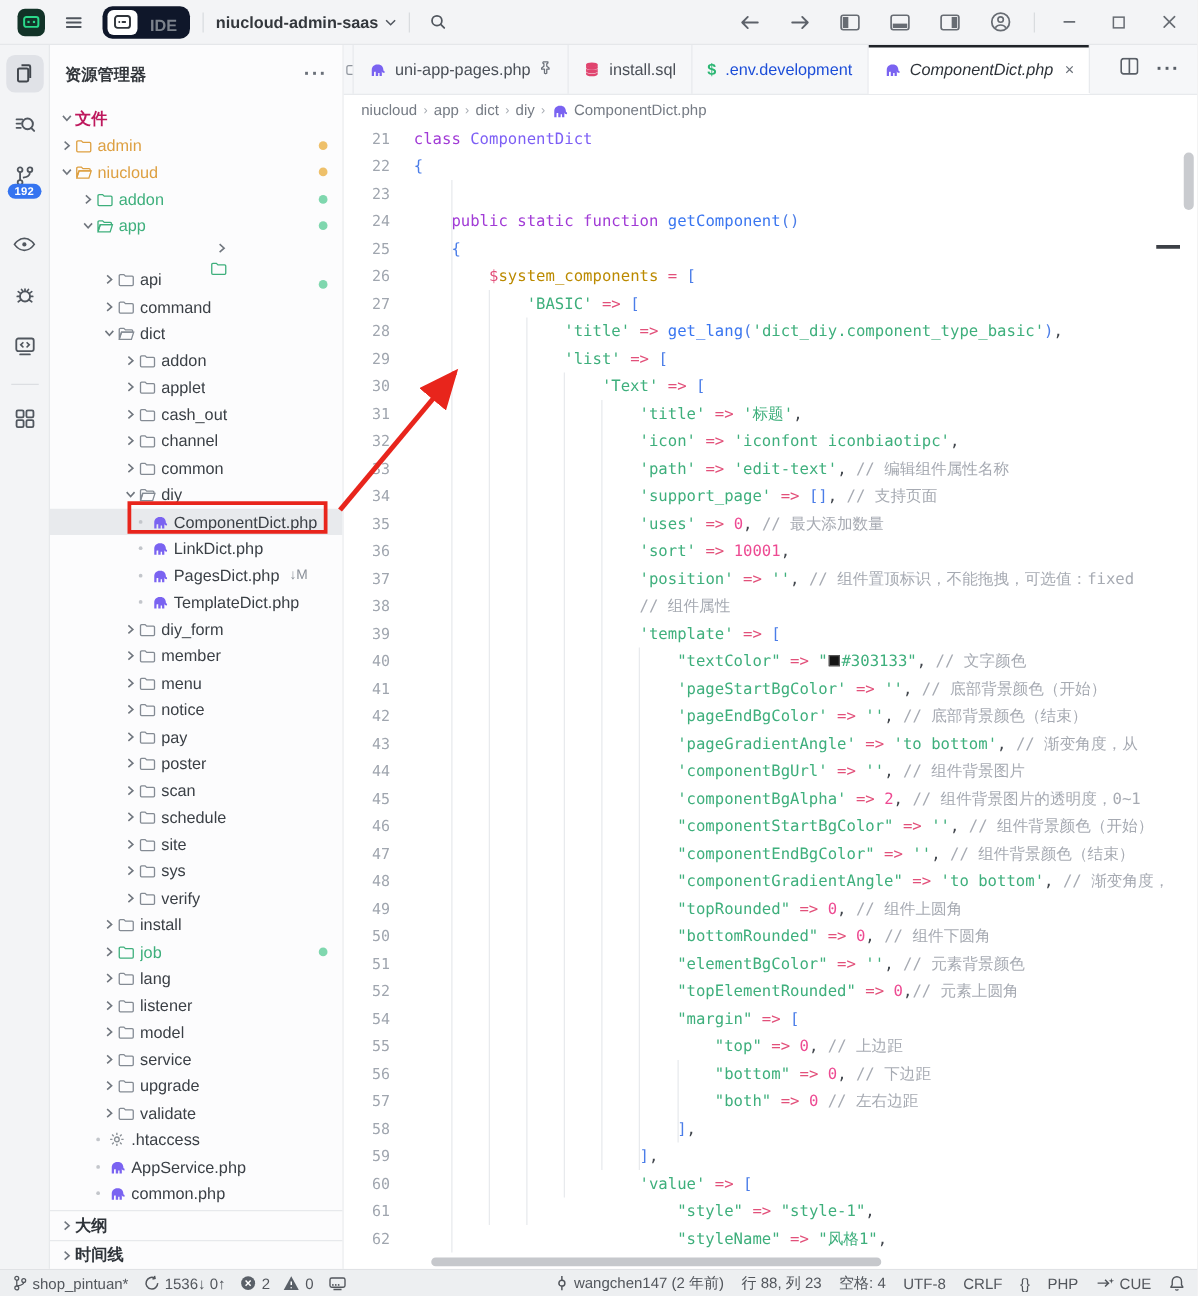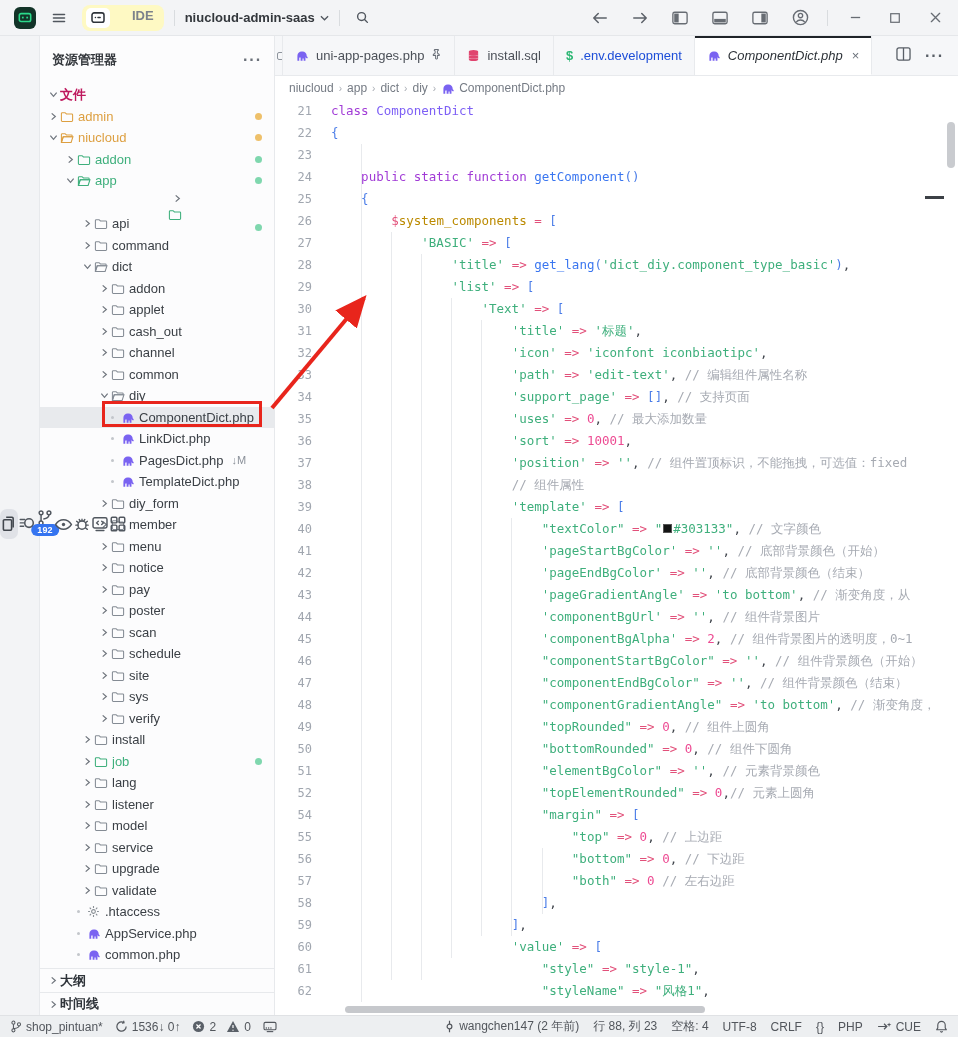--- a/index.html
+++ b/index.html
@@ -8,35 +8,35 @@
             font-family:"Liberation Sans", sans-serif; color:#3b4046; }
 
   
   .titlebar { height:36px; background:#f3f4f6; border-bottom:1px solid #e5e7ea;
               display:flex; align-items:center; padding:0 10px; }
   .tb-left { display:flex; align-items:center; gap:10px; }
   .applogo { width:22px; height:22px; border-radius:6px; background:#123328;
              display:flex; align-items:center; justify-content:center; margin-left:4px; }
   .iconbtn { width:26px; height:26px; display:flex; align-items:center; justify-content:center;
              border-radius:5px; color:#50565e; }
-  .ide-pill { display:flex; align-items:flex-start; gap:22px; background:#fef9c3; border-radius:8px;
+  .ide-pill { display:flex; align-items:flex-end; gap:10px; background:#0f172a; border-radius:8px;
               padding:3px 10px 3px 4px; }
   .ide-chip { width:24px; height:20px; background:#fff; border-radius:5px; display:flex;
               align-items:center; justify-content:center; }
   .ide-label { font-size:13px; color:#7c828b; font-weight:bold; }
   .tb-sep { width:1px; height:16px; background:#d9dcdf; }
   .project { font-size:13px; font-weight:bold; color:#33373c; display:flex; align-items:center; gap:5px; }
   .tb-right { margin-left:auto; display:flex; align-items:center; gap:14px; color:#676c73; }
 
   
   .main { display:flex; height:979px; }
 
   
   .activitybar { width:40px; background:#f3f4f6; border-right:1px solid #e7e9ec;
-                 display:flex; align-items:center; padding-top:8px; }
+                 display:flex; flex-direction:column; align-items:center; padding-top:8px; }
   .act { width:30px; height:30px; margin-bottom:11px; display:flex; align-items:center;
          justify-content:center; border-radius:7px; color:#51575f; position:relative; }
   .act.active { background:#e0e2e7; }
   .act-badge { position:absolute; left:50%; transform:translateX(-50%); top:21px;
                background:#3574f0; color:#fff; font-size:9px; font-weight:bold;
                padding:1px 6px; border-radius:8px; letter-spacing:.2px; }
   .act-divider { width:22px; height:1px; background:#dcdee2; margin:4px 0 12px; }
 
   
   .sidebar { width:235px; background:#fcfcfd; border-right:1px solid #e7e9ec;

